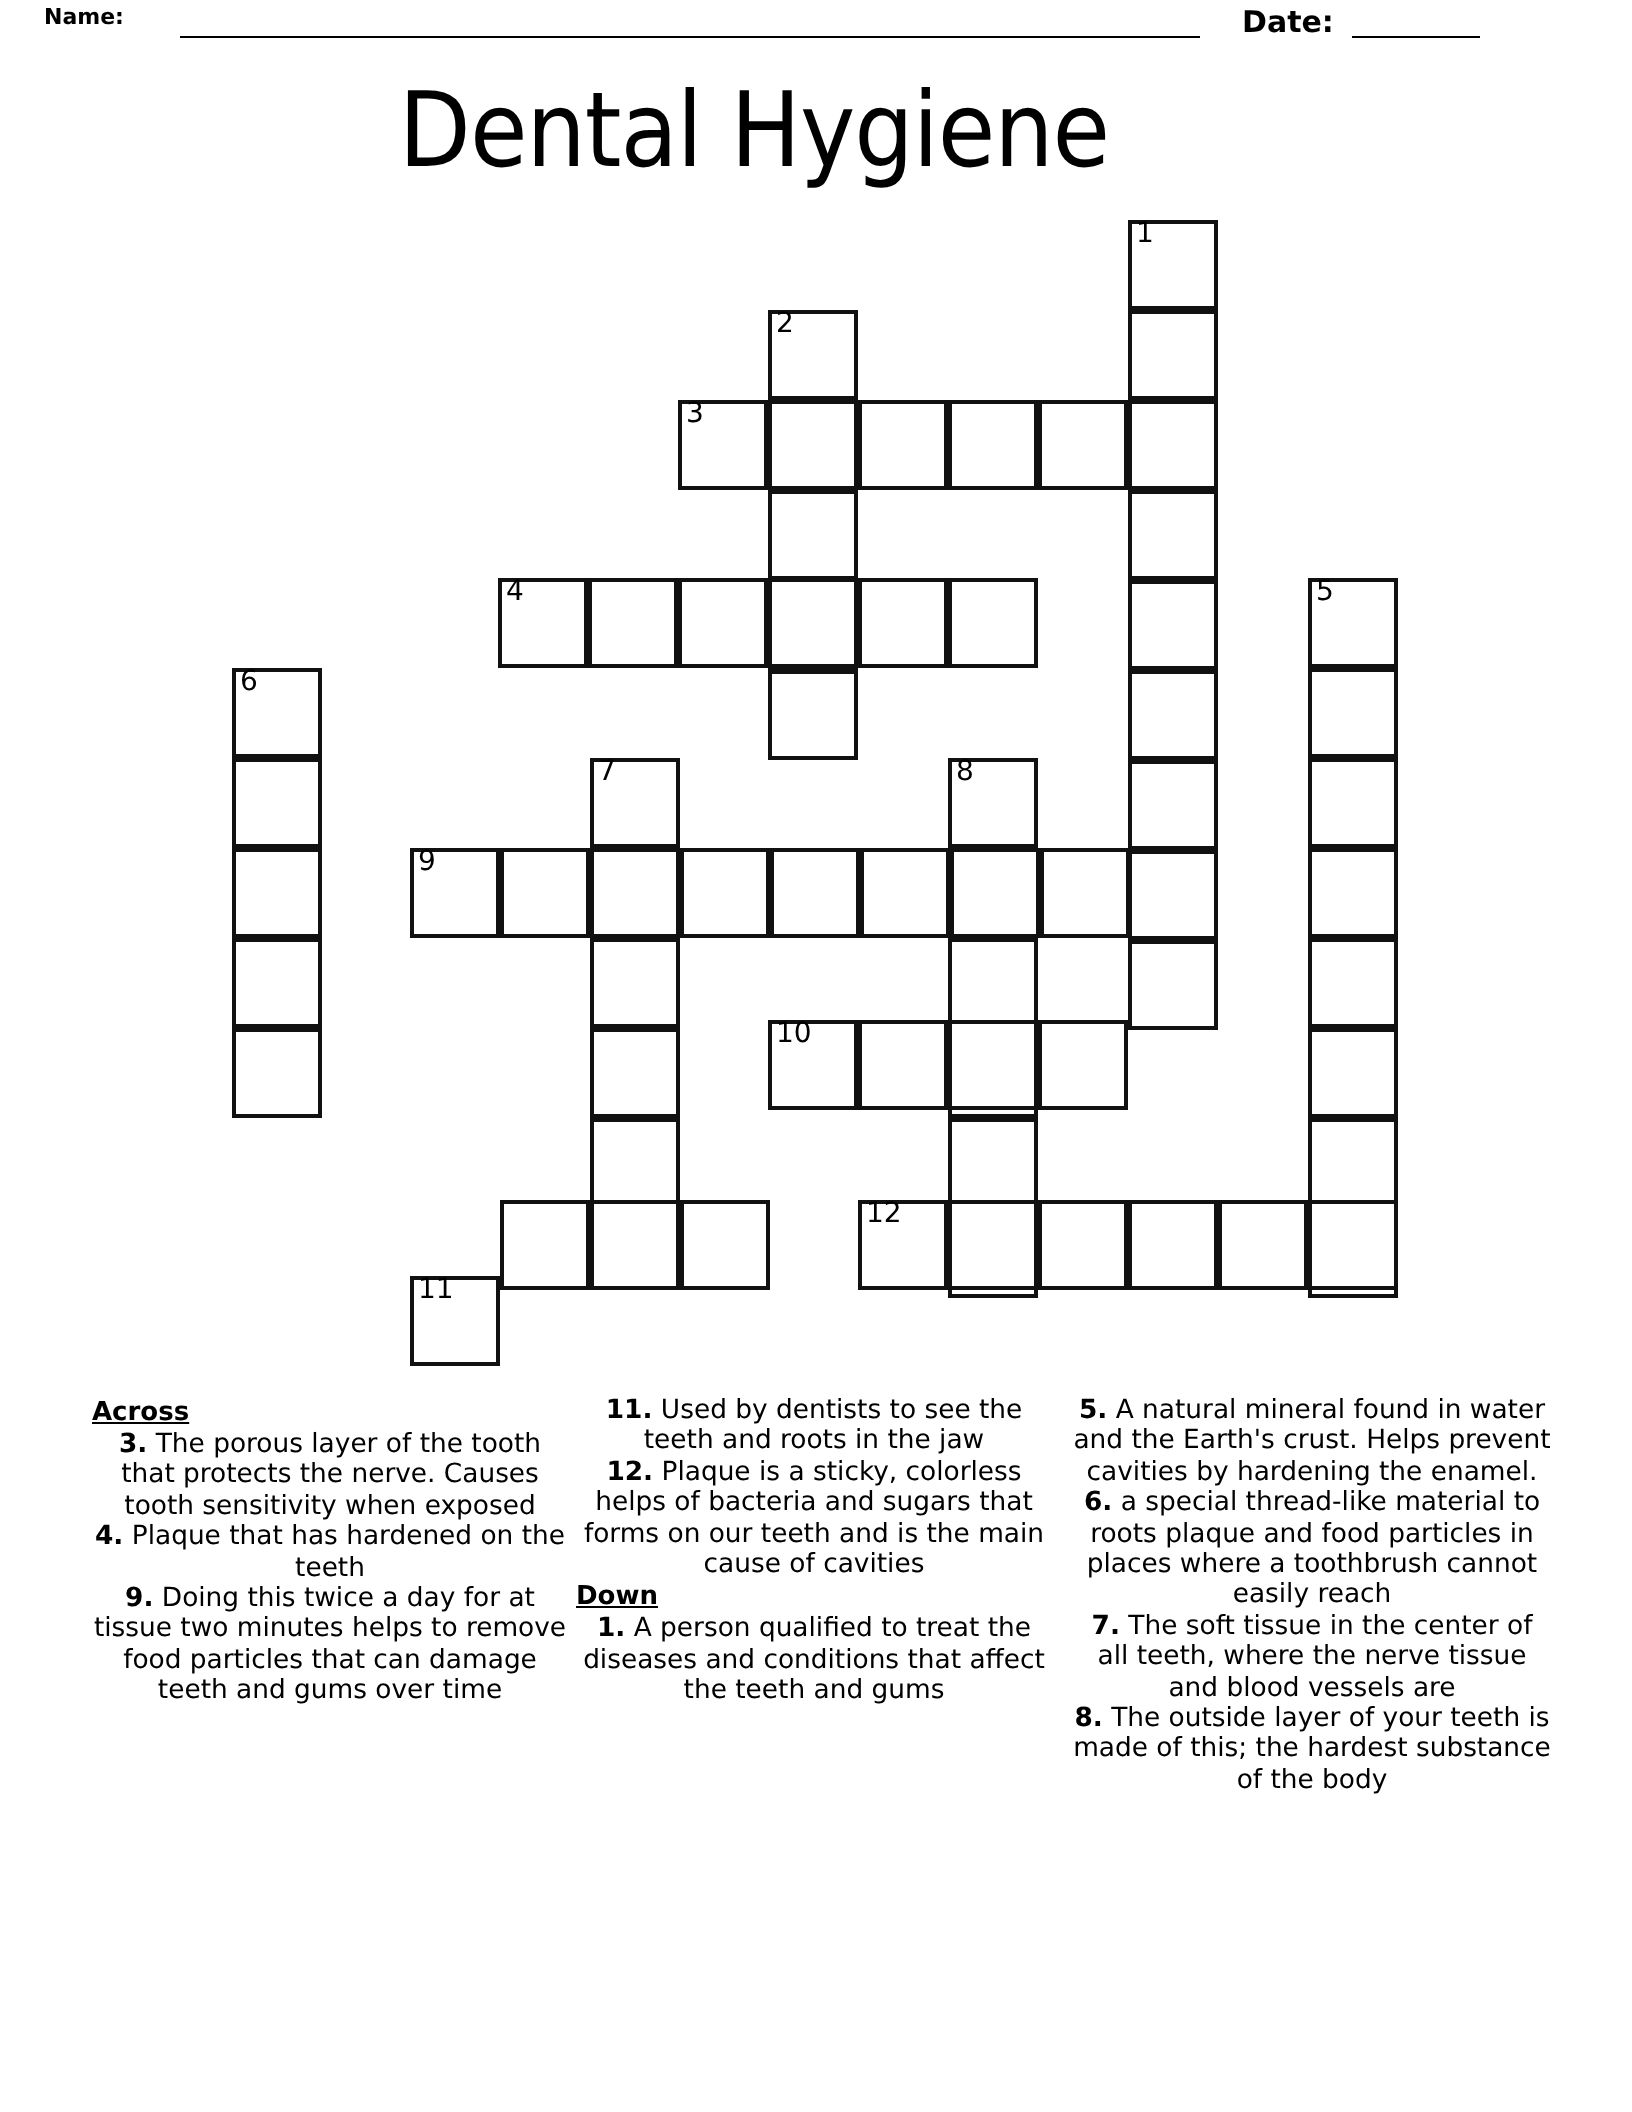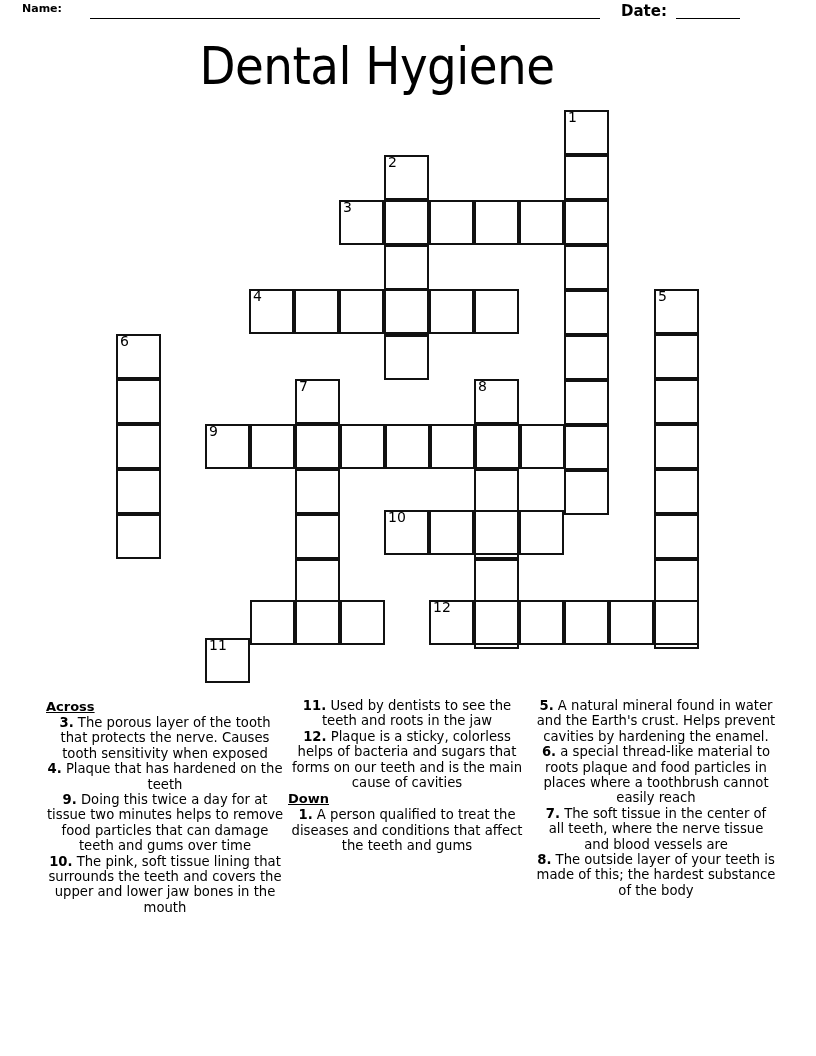--- a/index.html
+++ b/index.html
@@ -198,21 +198,20 @@
     <div class="cell" style="left: 609px; top: 600px;"></div>
     <div class="cell" style="left: 654px; top: 600px;"></div>
   </div>
 
 <div id="clues">
   <div class="clue-col c1">
       <span class="section-head">Across</span>
       <span class="clue"><b>3.</b><span> The porous layer of the tooth that protects the nerve. Causes tooth sensitivity when exposed</span></span>
       <span class="clue"><b>4.</b><span> Plaque that has hardened on the teeth</span></span>
       <span class="clue"><b>9.</b><span> Doing this twice a day for at tissue two minutes helps to remove food particles that can damage teeth and gums over time</span></span>
-      <span class="clue"><b>10.</b><span> The pink, soft tissue lining that surrounds the teeth and covers the upper and lower jaw bones in the mouth</span></span>
     </div>
   <div class="clue-col c2">
       <span class="clue"><b>11.</b><span> Used by dentists to see the teeth and roots in the jaw</span></span>
       <span class="clue"><b>12.</b><span> Plaque is a sticky, colorless helps of bacteria and sugars that forms on our teeth and is the main cause of cavities</span></span>
       <span class="section-head">Down</span>
       <span class="clue"><b>1.</b><span> A person qualified to treat the diseases and conditions that affect the teeth and gums</span></span>
     </div>
   <div class="clue-col c3">
       <span class="clue"><b>5.</b><span> A natural mineral found in water and the Earth's crust. Helps prevent cavities by hardening the enamel.</span></span>
       <span class="clue"><b>6.</b><span> a special thread-like material to roots plaque and food particles in places where a toothbrush cannot easily reach</span></span>

